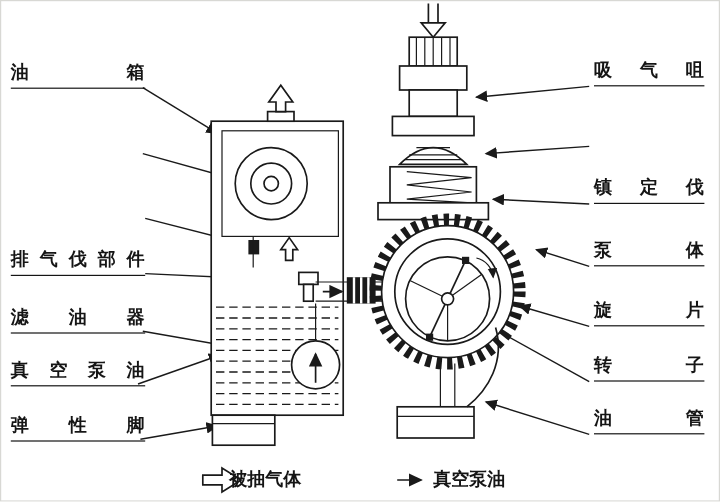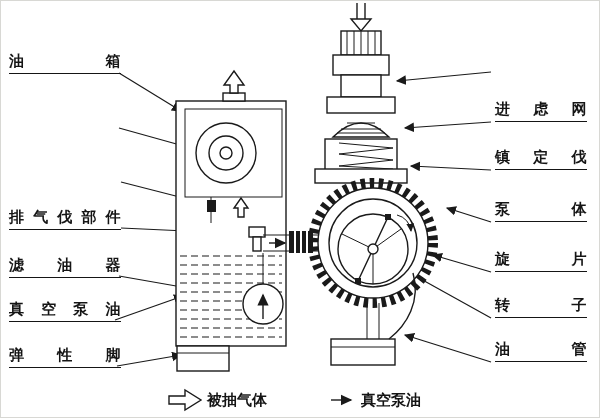--- a/index.html
+++ b/index.html
@@ -165,23 +165,23 @@
       <line class="ln" x1="330" y1="399" x2="350" y2="399" marker-end="url(#arr)"></line>
     </g>
   </svg>
 
   <div class="lbl left" style="top:50px">油箱</div>
   <div class="lbl left" style="top:254px">滤油器</div>
   <div class="lbl left" style="top:206px">排气伐部件</div>
   <div class="lbl left" style="top:298px">真空泵油</div>
   <div class="lbl left" style="top:344px">弹性脚</div>
 
-  <div class="lbl right" style="top:98px">进虑网</div>
+  <div class="lbl right" style="top:48px">吸气咀</div>
   <div class="lbl right" style="top:146px">镇定伐</div>
   <div class="lbl right" style="top:198px">泵体</div>
   <div class="lbl right" style="top:248px">旋片</div>
   <div class="lbl right" style="top:294px">转子</div>
   <div class="lbl right" style="top:338px">油管</div>
 
-  <div class="legend-text" style="left:206px;top:389px">被抽气体</div>
+  <div class="legend-text" style="left:190px;top:389px">被抽气体</div>
   <div class="legend-text" style="left:360px;top:389px">真空泵油</div>
 
 </div>
 
 </body></html>

